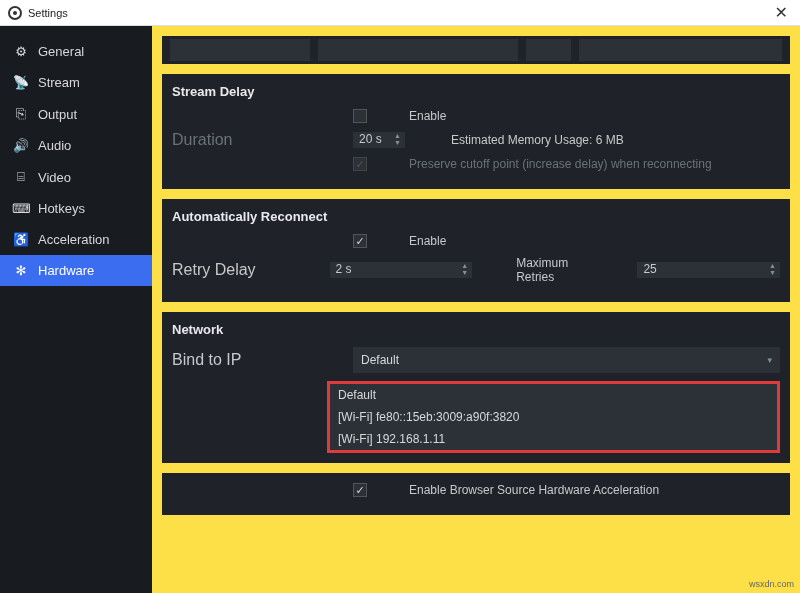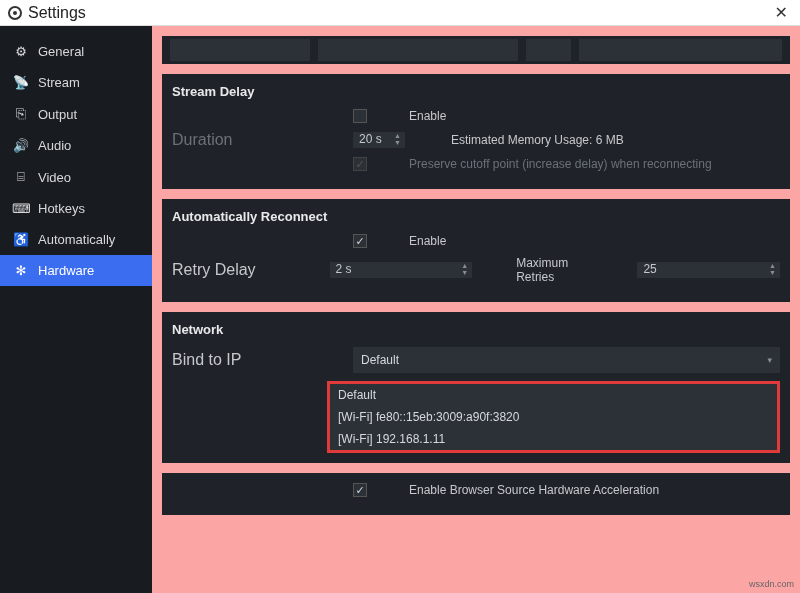--- a/index.html
+++ b/index.html
@@ -1,27 +1,27 @@
 <!DOCTYPE html>
 <html><head>
 <meta charset="utf-8">
 <style>
 * { margin: 0; padding: 0; box-sizing: border-box; font-family: -apple-system, "Segoe UI", Arial, sans-serif; }
 body { background: #fff; width: 800px; height: 593px; overflow: hidden; }
 .titlebar { height: 26px; background: #fff; display: flex; align-items: center; padding: 0 8px; border-bottom: 1px solid #ddd; }
 .titlebar .ticon { width: 14px; height: 14px; border: 2px solid #333; border-radius: 50%; position: relative; margin-right: 6px; }
 .titlebar .ticon::after { content:''; position:absolute; width:4px;height:4px;border-radius:50%;background:#333;top:3px;left:3px;}
-.titlebar .title { font-size: 16px; color: #222; }
+.titlebar .title { font-size: 11px; color: #222; }
 .titlebar .close { margin-left: auto; font-size: 16px; color: #333; cursor: pointer; padding: 0 4px; }
 .shell { display: flex; height: calc(100% - 26px); background: #1a1d21; }
 .sidebar { width: 152px; background: #181b1f; padding-top: 10px; }
 .sitem { display: flex; align-items: center; padding: 8px 12px; color: #d6d8db; font-size: 13px; cursor: pointer; }
 .sitem .sicon { width: 18px; text-align: center; margin-right: 8px; font-size: 13px; }
 .sitem.sel { background: #3a6df0; color: #fff; }
-.main { flex: 1; background: #fca5a5; padding: 0 10px 10px 10px; overflow: hidden; position: relative; }
+.main { flex: 1; background: #fde047; padding: 0 10px 10px 10px; overflow: hidden; position: relative; }
 .panel { background: #1f2329; margin-top: 10px; padding: 10px; }
 .toprow { background: #1f2329; margin-top: 10px; padding: 4px 8px; height: 28px; display:flex; align-items:center; gap:8px;}
 .tbox { background:#2c3138; height:22px; }
 .sect-title { color: #e8e9eb; font-size: 13px; font-weight: 600; margin-bottom: 10px; }
 .row { display: flex; align-items: center; margin-bottom: 8px; gap: 36px; }
 .lbl { width: 145px; text-align: left; color: #c6c8cb; font-size: 16px; padding-right: 10px; }
 .lbl.dim { color: #6b7177; }
 .chk { width: 14px; height: 14px; border: 1px solid #555; background: #2c3138; display: inline-flex; align-items:center; justify-content:center; margin-right: 6px; cursor:pointer; font-size:11px; color:#d6d8db;}
 .chk.on::after { content:'✓'; }
 .chk.dim { color:#555; border-color:#444;}
@@ -69,21 +69,21 @@
     <div class="sitem">
         <span class="sicon">⌸</span>
         <span>Video</span>
       </div>
     <div class="sitem">
         <span class="sicon">⌨</span>
         <span>Hotkeys</span>
       </div>
     <div class="sitem">
         <span class="sicon">♿</span>
-        <span>Automatically</span>
+        <span>Acceleration</span>
       </div>
     <div class="sitem sel">
         <span class="sicon">✻</span>
         <span>Hardware</span>
       </div>
   </div>
 
   <div class="main">
 
     <div class="toprow">

